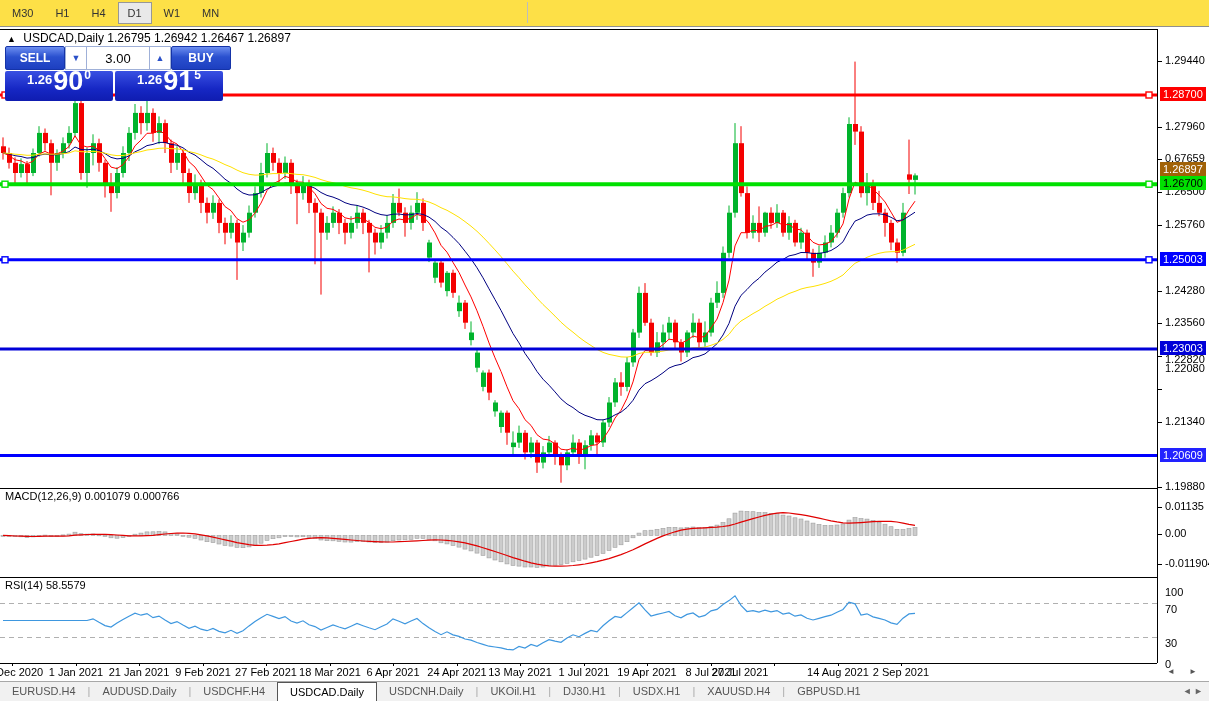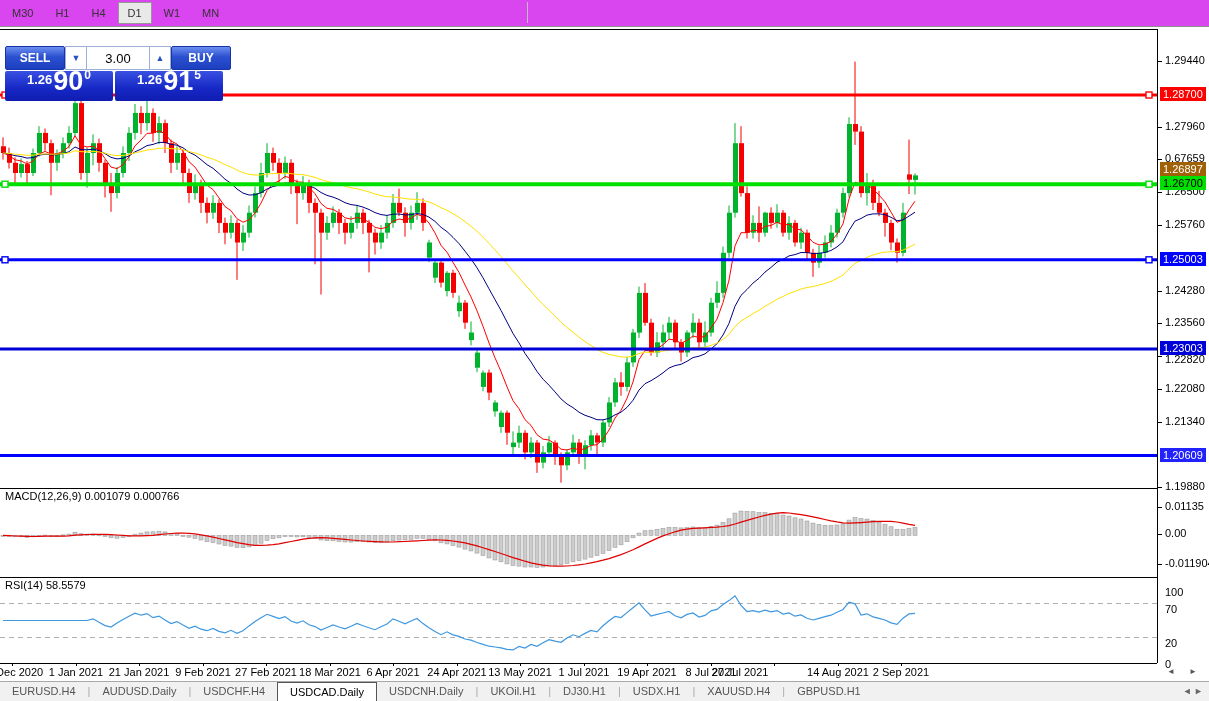--- a/index.html
+++ b/index.html
@@ -1,19 +1,19 @@
 <!DOCTYPE html>
 <html><head>
 <meta charset="utf-8">
 <style>
   html,body{margin:0;padding:0;background:#fff;}
   #app{position:relative;width:1209px;height:701px;overflow:hidden;background:#fff;
        font-family:"Liberation Sans",sans-serif;-webkit-font-smoothing:none;}
   
-  #toolbar{position:absolute;left:0;top:0;width:1209px;height:26px;background:#d946ef;
+  #toolbar{position:absolute;left:0;top:0;width:1209px;height:26px;background:#fde047;
            border-bottom:1px solid #8f8f8f;display:flex;align-items:center;}
   .tf-btn{font-size:11px;color:#333;padding:4px 9px;margin-left:2px;border:1px solid transparent;cursor:default;}
   .tf-btn.active{background:#e9e9e9;border:1px solid #979797;}
   .tb-sep{position:absolute;left:527px;top:2px;height:21px;border-left:1px solid #bdbdbd;}
   
   .pane{position:absolute;left:0;background:#fff;}
   #pane-main{top:29px;width:1157px;height:458px;border-top:1px solid #000;}
   #pane-macd{top:488px;width:1157px;height:88px;border-top:1px solid #000;}
   #pane-rsi{top:577px;width:1157px;height:85px;border-top:1px solid #000;border-bottom:1px solid #000;}
   .pane svg{display:block;}
@@ -66,20 +66,25 @@
   <div id="toolbar">
     <div class="tb-sep"></div>
   <div class="tf-btn">M30</div>
       <div class="tf-btn">H1</div>
       <div class="tf-btn">H4</div>
       <div class="tf-btn active">D1</div>
       <div class="tf-btn">W1</div>
       <div class="tf-btn">MN</div>
     </div>
 
+  <div id="chart-title">
+    <span class="tri">▲</span>
+    <span>USDCAD,Daily</span>
+    <span>1.26795 1.26942 1.26467 1.26897</span>
+  </div>
 
   <div id="trade-panel">
     <div id="tp-row1">
       <div class="tp-btn">SELL</div>
       <div class="tp-spin">▼</div>
       <input id="tp-vol" readonly="" value="3.00" style="">
       <div class="tp-spin">▲</div>
       <div class="tp-btn">BUY</div>
     </div>
     <div id="tp-row2">
@@ -601,40 +606,40 @@
       <div class="ax-lbl" style="top:156px">1.26500</div>
       <div class="ax-tick" style="top:196px"></div>
       <div class="ax-lbl" style="top:189px">1.25760</div>
       <div class="ax-tick" style="top:262px"></div>
       <div class="ax-lbl" style="top:255px">1.24280</div>
       <div class="ax-tick" style="top:294px"></div>
       <div class="ax-lbl" style="top:287px">1.23560</div>
       <div class="ax-tick" style="top:327px"></div>
       <div class="ax-lbl" style="top:324px">1.22820</div>
       <div class="ax-tick" style="top:360px"></div>
-      <div class="ax-lbl" style="top:353px">1.22080</div>
+      <div class="ax-lbl" style="top:333px">1.22080</div>
       <div class="ax-tick" style="top:393px"></div>
       <div class="ax-lbl" style="top:386px">1.21340</div>
       <div class="ax-tick" style="top:458px"></div>
       <div class="ax-lbl" style="top:451px">1.19880</div>
       <div class="ax-badge" style="top:58px;background:#ff0000;color:#ffffff">1.28700</div>
       <div class="ax-badge" style="top:147px;background:#00e000;color:#000000">1.26700</div>
       <div class="ax-badge" style="top:223px;background:#0000ff;color:#ffffff">1.25003</div>
       <div class="ax-badge" style="top:312px;background:#0000d8;color:#ffffff">1.23003</div>
       <div class="ax-badge" style="top:419px;background:#2222ff;color:#ffffff">1.20609</div>
       <div class="ax-badge" style="top:133px;background:#a16207;color:#ffffff">1.26897</div>
       <div class="ax-tick" style="top:478px"></div>
       <div class="ax-lbl" style="top:471px">0.01135</div>
       <div class="ax-tick" style="top:505px"></div>
       <div class="ax-lbl" style="top:498px">0.00</div>
       <div class="ax-tick" style="top:535px"></div>
       <div class="ax-lbl" style="top:528px">-0.011904</div>
       <div class="ax-lbl" style="top:557px">100</div>
       <div class="ax-lbl" style="top:574px">70</div>
-      <div class="ax-lbl" style="top:608px">20</div>
+      <div class="ax-lbl" style="top:608px">30</div>
       <div class="ax-lbl" style="top:629px">0</div>
     </div>
 
   <div id="date-axis">
     <span class="scroll-arrow" style="right:34px;">◄</span>
     <span class="scroll-arrow" style="right:12px;">►</span>
   <div class="dt-tick" style="left:12px"></div>
       <div class="dt-lbl" style="left:12px">12 Dec 2020</div>
       <div class="dt-tick" style="left:76px"></div>
       <div class="dt-lbl" style="left:76px">1 Jan 2021</div>

